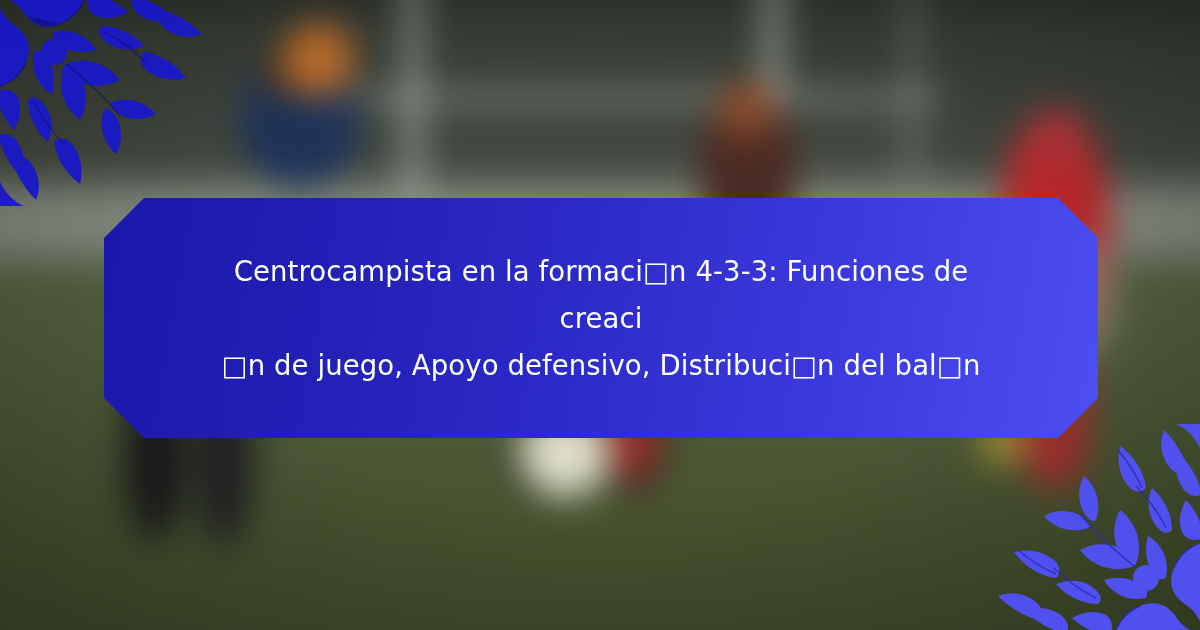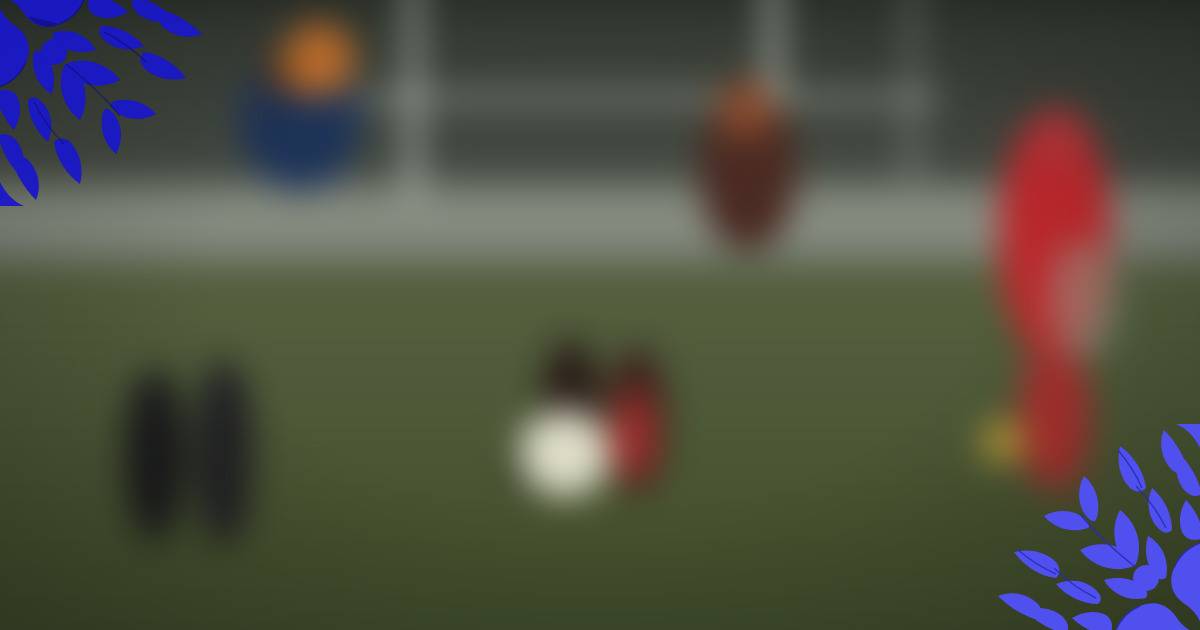--- a/index.html
+++ b/index.html
@@ -194,14 +194,18 @@
       <path d="M92 2 C88 16 80 26 66 32"></path>
       <path d="M2 96 C16 92 26 84 32 70"></path>
       <path d="M72 72 C92 88 110 104 126 124"></path>
       <path d="M110 40 C126 48 140 58 152 70"></path>
       <path d="M40 110 C48 126 58 140 70 152"></path>
       <path d="M150 64 C164 70 176 78 188 88"></path>
       <path d="M64 150 C70 164 78 176 88 188"></path>
     </g>
   </svg>
 
+  <div class="banner">
+    <p class="banner-text">Centrocampista en la formaci□n 4-3-3: Funciones de creaci
+□n de juego, Apoyo defensivo, Distribuci□n del bal□n</p>
+  </div>
 
 </div>
 
 </body></html>

